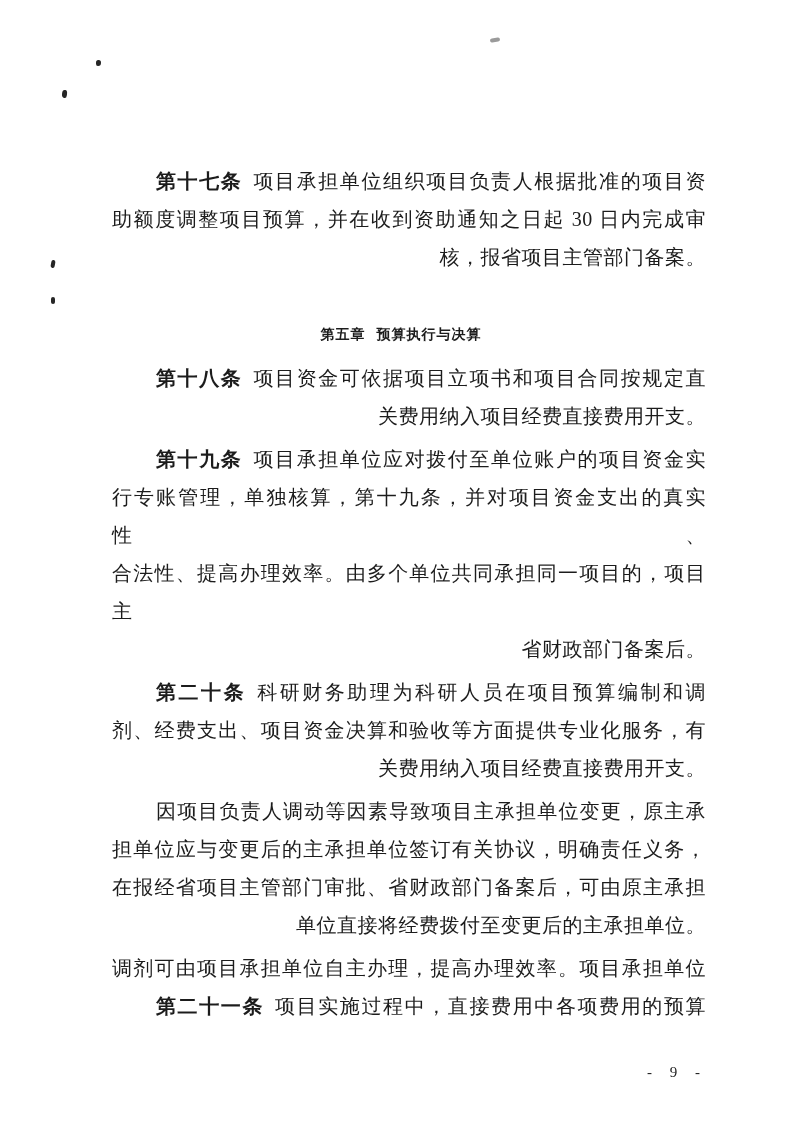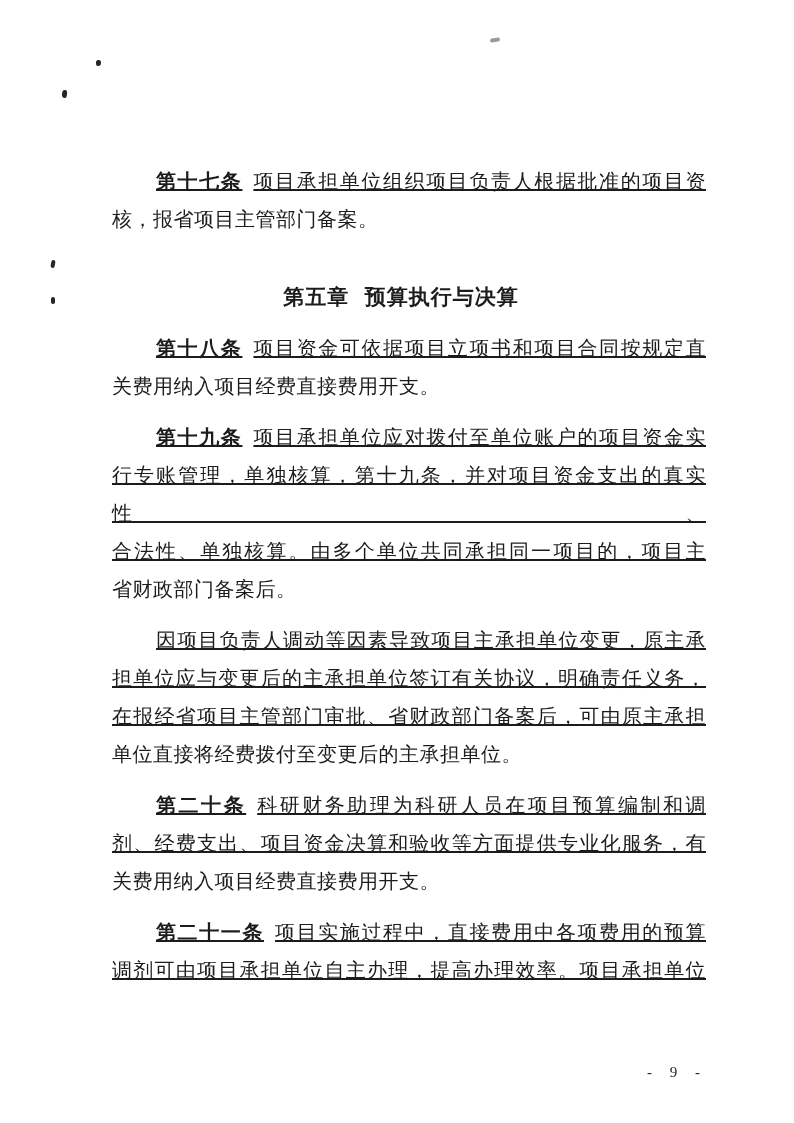--- a/index.html
+++ b/index.html
@@ -12,34 +12,34 @@
     font-family:"Liberation Serif","DejaVu Serif",serif;
     color:#1c1c1c;
   }
   .content{
     position:absolute;
     left:112px;top:162px;width:594px;
     font-size:20px;
     line-height:38px;
     letter-spacing:0.5px;
   }
-  .content > div + div{margin-top:13px;}
+  .content > div + div{margin-top:5px;}
   .heading{
     margin-top:40px !important;
     text-align:center;
     font-weight:700;
-    font-size:21px;
+    font-size:14px;
     line-height:38px;
     word-spacing:0.45em;
     letter-spacing:1px;
     transform:translateX(-8px);
   }
   .para{margin:0;}
-  .line{text-align:left;}
-  .line.fill{text-align:justify;text-align-last:justify;text-decoration:underline;}
+  .line{text-align:right;}
+  .line.fill{text-align:justify;text-align-last:justify;}
   .line.first{text-indent:2.2em;}
   .lead{font-weight:700;margin-right:0.55em;}
   .page-number{
     position:absolute;
     top:1064px;right:88px;
     font-size:15px;
     letter-spacing:6px;
     word-spacing:2px;
     color:#1c1c1c;
     font-family:"Liberation Serif","DejaVu Serif",serif;
@@ -58,44 +58,45 @@
 <div class="page" style="background: rgb(255, 255, 255); color: rgb(28, 28, 28);">
   <span class="speck s1"></span>
   <span class="speck s2"></span>
   <span class="speck s3"></span>
   <span class="speck s4"></span>
   <span class="smudge"></span>
 
   <main class="content" id="doc-body">
       <div class="para">
         <div class="line first fill"><b class="lead">第十七条</b>项目承担单位组织项目负责人根据批准的项目资</div>
+        <div class="line fill">助额度调整项目预算，并在收到资助通知之日起 30 日内完成审</div>
         <div class="line">核，报省项目主管部门备案。</div>
       </div>
       <div class="heading">第五章 预算执行与决算</div>
       <div class="para">
         <div class="line first fill"><b class="lead">第十八条</b>项目资金可依据项目立项书和项目合同按规定直</div>
         <div class="line">关费用纳入项目经费直接费用开支。</div>
       </div>
       <div class="para">
         <div class="line first fill"><b class="lead">第十九条</b>项目承担单位应对拨付至单位账户的项目资金实</div>
         <div class="line fill">行专账管理，单独核算，第十九条，并对项目资金支出的真实性、</div>
-        <div class="line fill">合法性、单独核算。由多个单位共同承担同一项目的，项目主</div>
+        <div class="line fill">合法性、提高办理效率。由多个单位共同承担同一项目的，项目主</div>
         <div class="line">省财政部门备案后。</div>
+      </div>
+      <div class="para">
+        <div class="line first fill"><b class="lead">第二十条</b>科研财务助理为科研人员在项目预算编制和调</div>
+        <div class="line fill">剂、经费支出、项目资金决算和验收等方面提供专业化服务，有</div>
+        <div class="line">关费用纳入项目经费直接费用开支。</div>
       </div>
       <div class="para">
         <div class="line first fill">因项目负责人调动等因素导致项目主承担单位变更，原主承</div>
         <div class="line fill">担单位应与变更后的主承担单位签订有关协议，明确责任义务，</div>
         <div class="line fill">在报经省项目主管部门审批、省财政部门备案后，可由原主承担</div>
         <div class="line">单位直接将经费拨付至变更后的主承担单位。</div>
       </div>
       <div class="para">
-        <div class="line first fill"><b class="lead">第二十条</b>科研财务助理为科研人员在项目预算编制和调</div>
-        <div class="line fill">剂、经费支出、项目资金决算和验收等方面提供专业化服务，有</div>
-        <div class="line">关费用纳入项目经费直接费用开支。</div>
-      </div>
-      <div class="para">
+        <div class="line fill">调剂可由项目承担单位自主办理，提高办理效率。项目承担单位</div>
         <div class="line first fill"><b class="lead">第二十一条</b>项目实施过程中，直接费用中各项费用的预算</div>
-        <div class="line fill">调剂可由项目承担单位自主办理，提高办理效率。项目承担单位</div>
       </div>
     </main>
 
   <div class="page-number">- 9 -</div>
 </div>
 
 </body></html>

